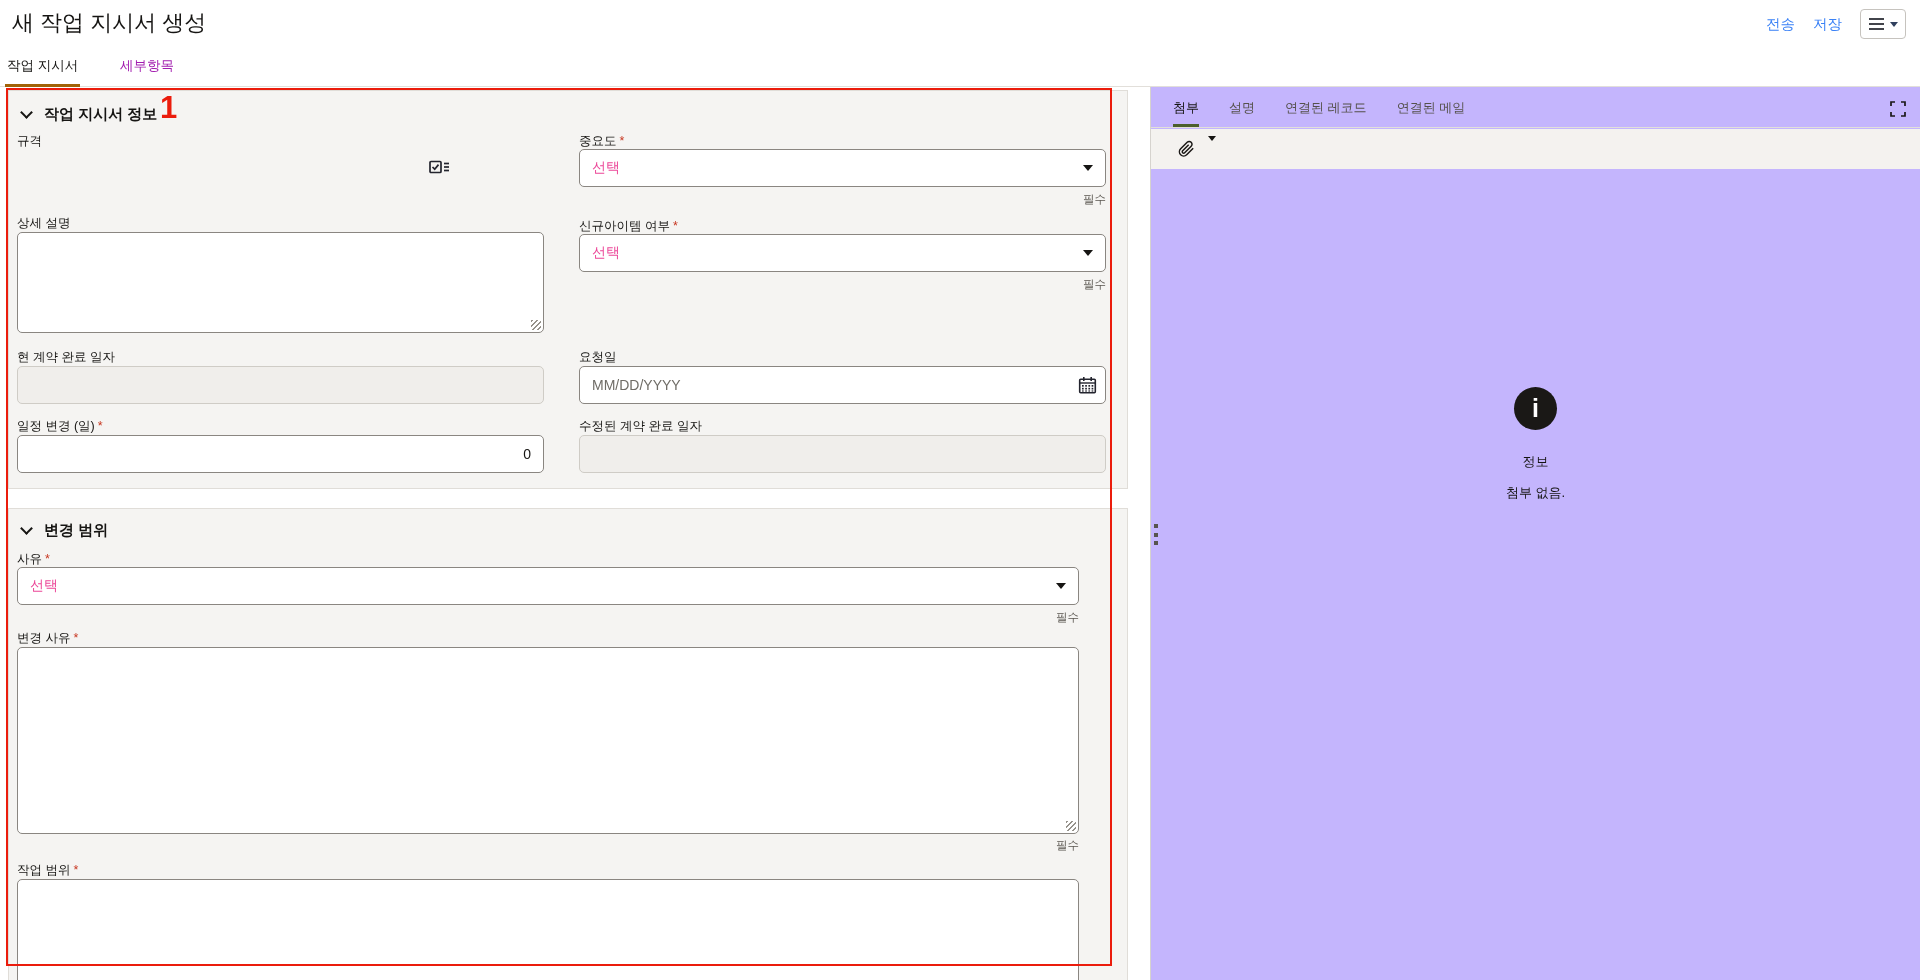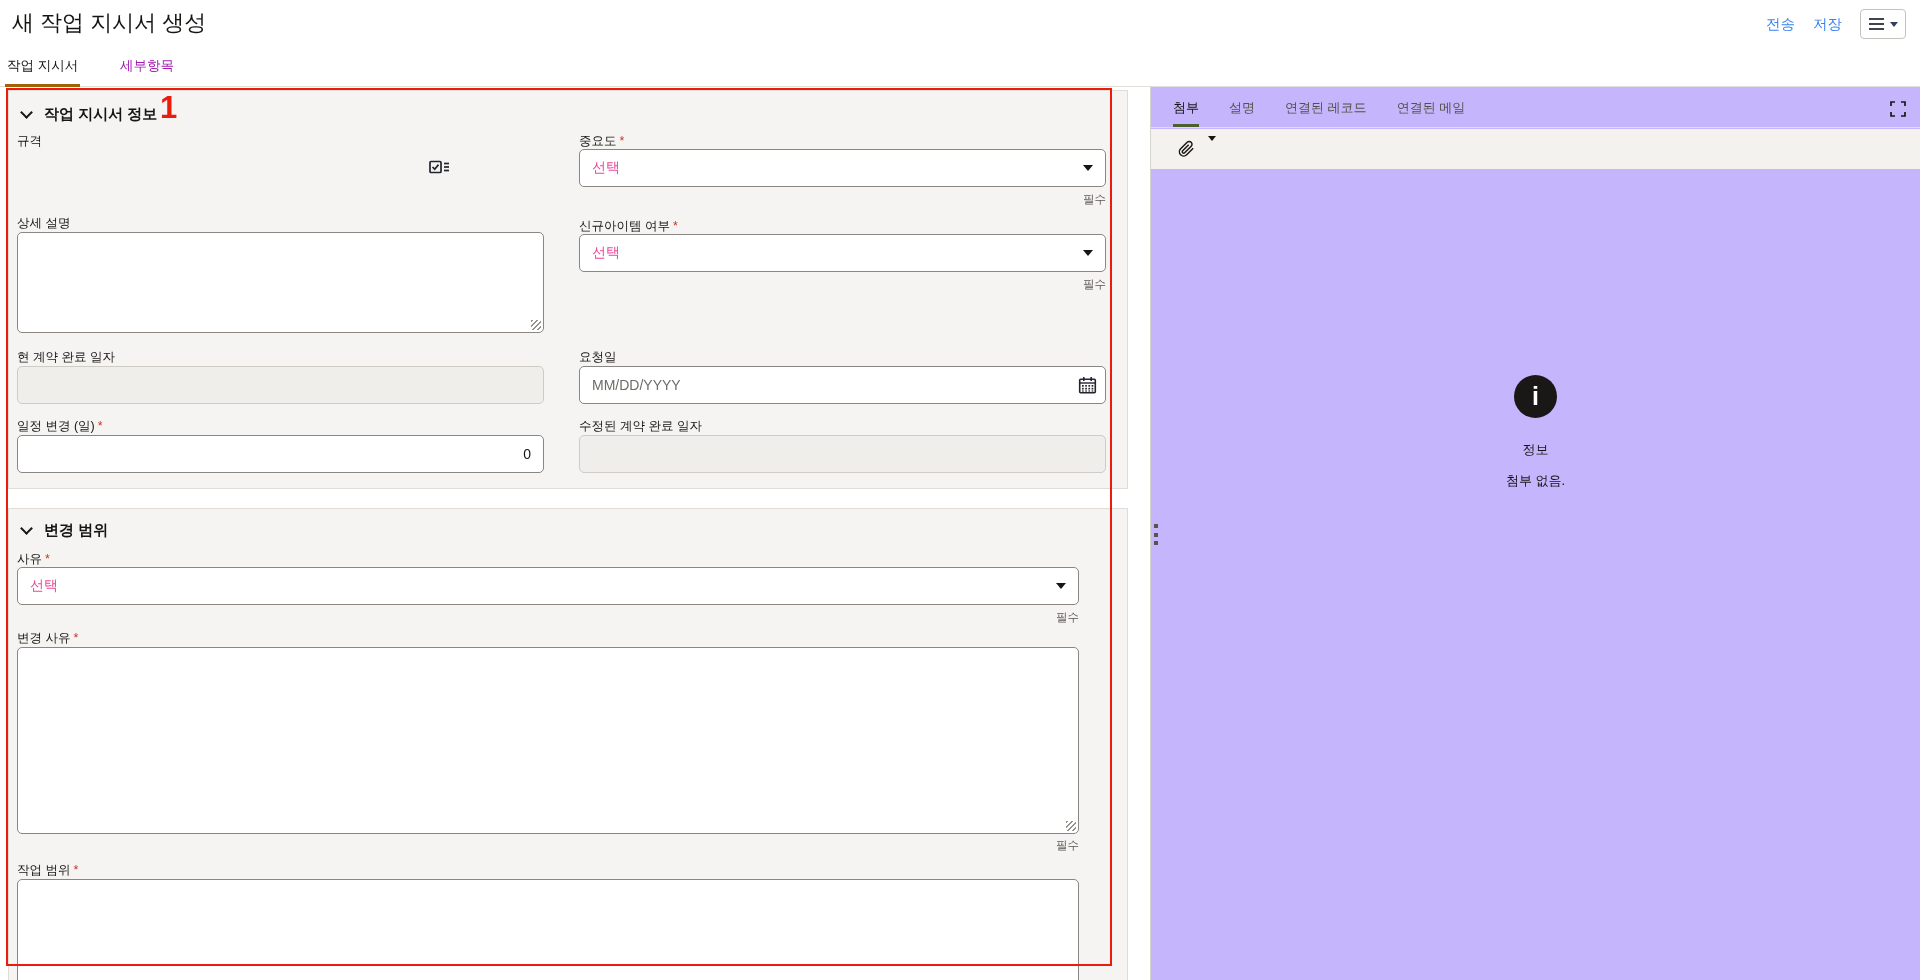--- a/index.html
+++ b/index.html
@@ -71,21 +71,21 @@
   .rpanel { position:absolute; left:1151px; right:0; top:0; bottom:0; background:#c4b5fd; }
   .rtabs { position:absolute; top:0; left:0; right:0; height:41px; border-bottom:1px solid #e2dfda; display:flex; align-items:stretch; padding-left:22px; gap:30px; }
   .rtab { position:relative; font-size:13px; color:#55514b; line-height:41px; cursor:pointer; white-space:nowrap; }
   .rtab.active { color:#161513; }
   .rtab.active::after { content:""; position:absolute; left:0; right:0; bottom:0; height:3px; background:#4c5f2d; }
   .expand-btn { position:absolute; right:12px; top:12px; background:none; border:none; cursor:pointer; line-height:0; padding:2px; }
   .rtoolbar { position:absolute; top:42px; left:0; right:0; height:40px; background:#f4f2ef; display:flex; align-items:center; padding-left:25px; gap:9px; }
   .icon-btn { background:none; border:none; cursor:pointer; line-height:0; padding:2px; }
   .tb-caret { width:0; height:0; border-left:4.5px solid transparent; border-right:4.5px solid transparent; border-top:5.5px solid #161513; }
 
-  .rempty { position:absolute; top:288px; left:0; right:0; text-align:center; }
+  .rempty { position:absolute; top:300px; left:0; right:0; text-align:center; }
   .info-circle { width:43px; height:43px; border-radius:50%; background:#1a1816; margin:0 auto; display:flex; align-items:center; justify-content:center; }
   .info-circle::after { content:"i"; color:#fff; font-size:25px; font-weight:700; font-family:"Liberation Sans", sans-serif; line-height:1; }
   .rempty-title { margin-top:23px; font-size:13px; color:#161513; }
   .rempty-msg { margin-top:13px; font-size:13px; color:#161513; }
 
   svg { display:block; }
 </style>
 </head>
 <body>
 

